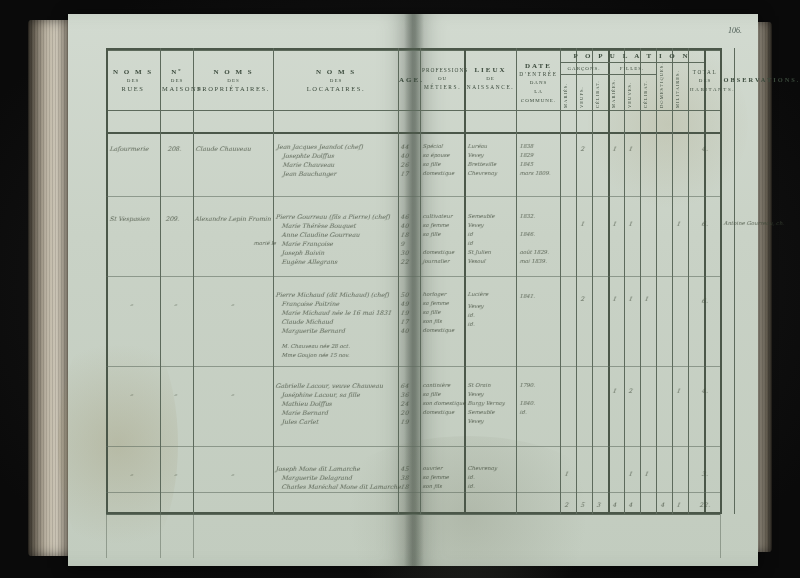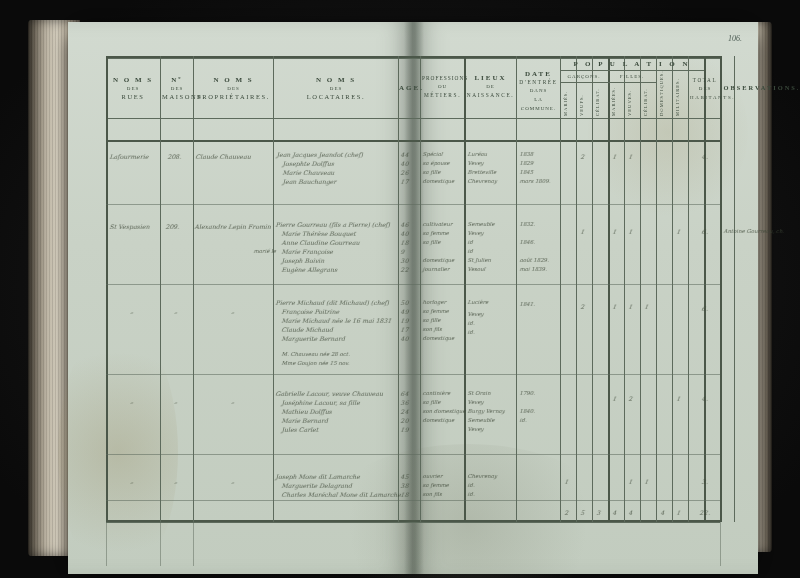--- a/index.html
+++ b/index.html
@@ -36,24 +36,23 @@
     box-shadow:inset 0 0 10px rgba(0,0,0,.5);
   }
   .edge-right:after{
     content:"";position:absolute;inset:0;
     background:repeating-linear-gradient(90deg, rgba(0,0,0,.16) 0 1px, rgba(255,255,255,.05) 1px 3px);
     opacity:.5;
   }
 
   
   .spread{
-    position:absolute;left:40px;top:14px;width:690px;height:552px;
+    position:absolute;left:40px;top:6px;width:690px;height:552px;
     background:linear-gradient(180deg,#cfd8cd 0%,#c6d0c4 50%,#c0cabe 100%);
     box-shadow:0 2px 14px rgba(0,0,0,.6);
-    border-radius:28px;
   }
   .page{position:absolute;top:0;height:552px;background:
     linear-gradient(180deg,#d2dad0 0%,#c9d2c6 40%,#c2ccbf 100%);}
   .page.left{left:0;width:345px;
     box-shadow:inset -22px 0 26px -16px rgba(60,70,60,.55);}
   .page.right{left:345px;width:345px;
     box-shadow:inset 22px 0 26px -16px rgba(60,70,60,.5);}
 
   .gutter{
     position:absolute;left:336px;top:0;width:20px;height:552px;

